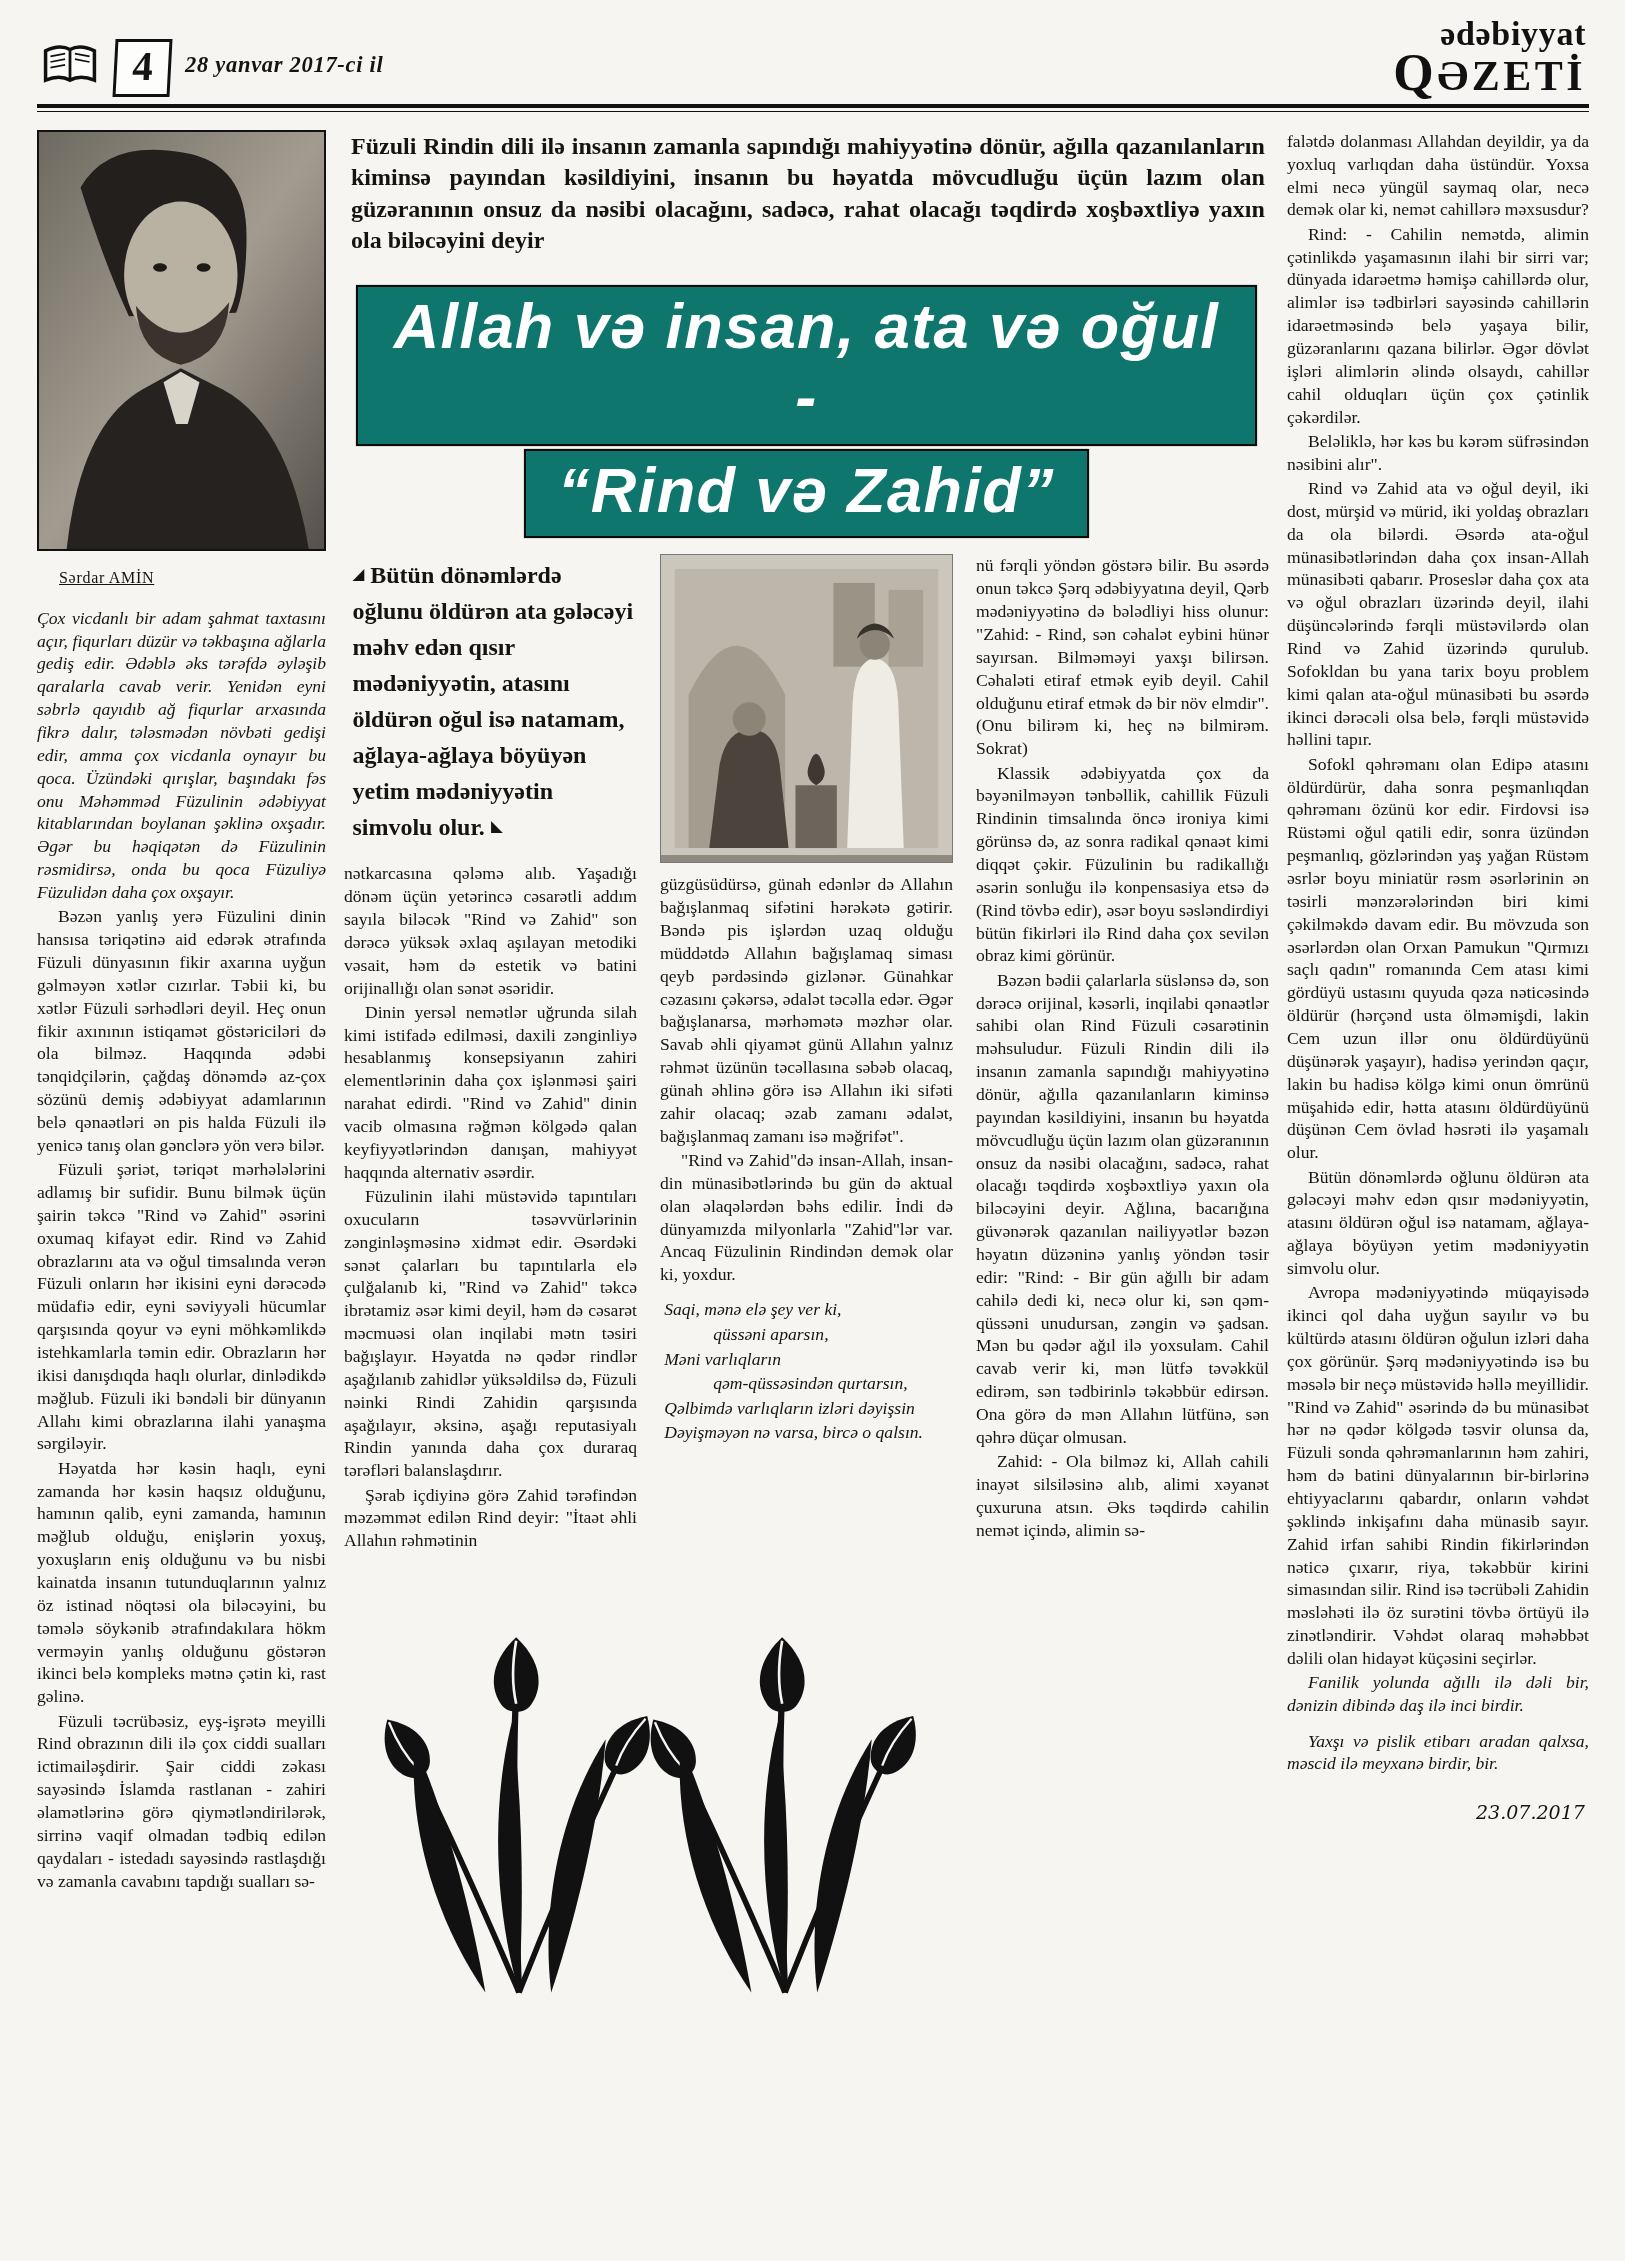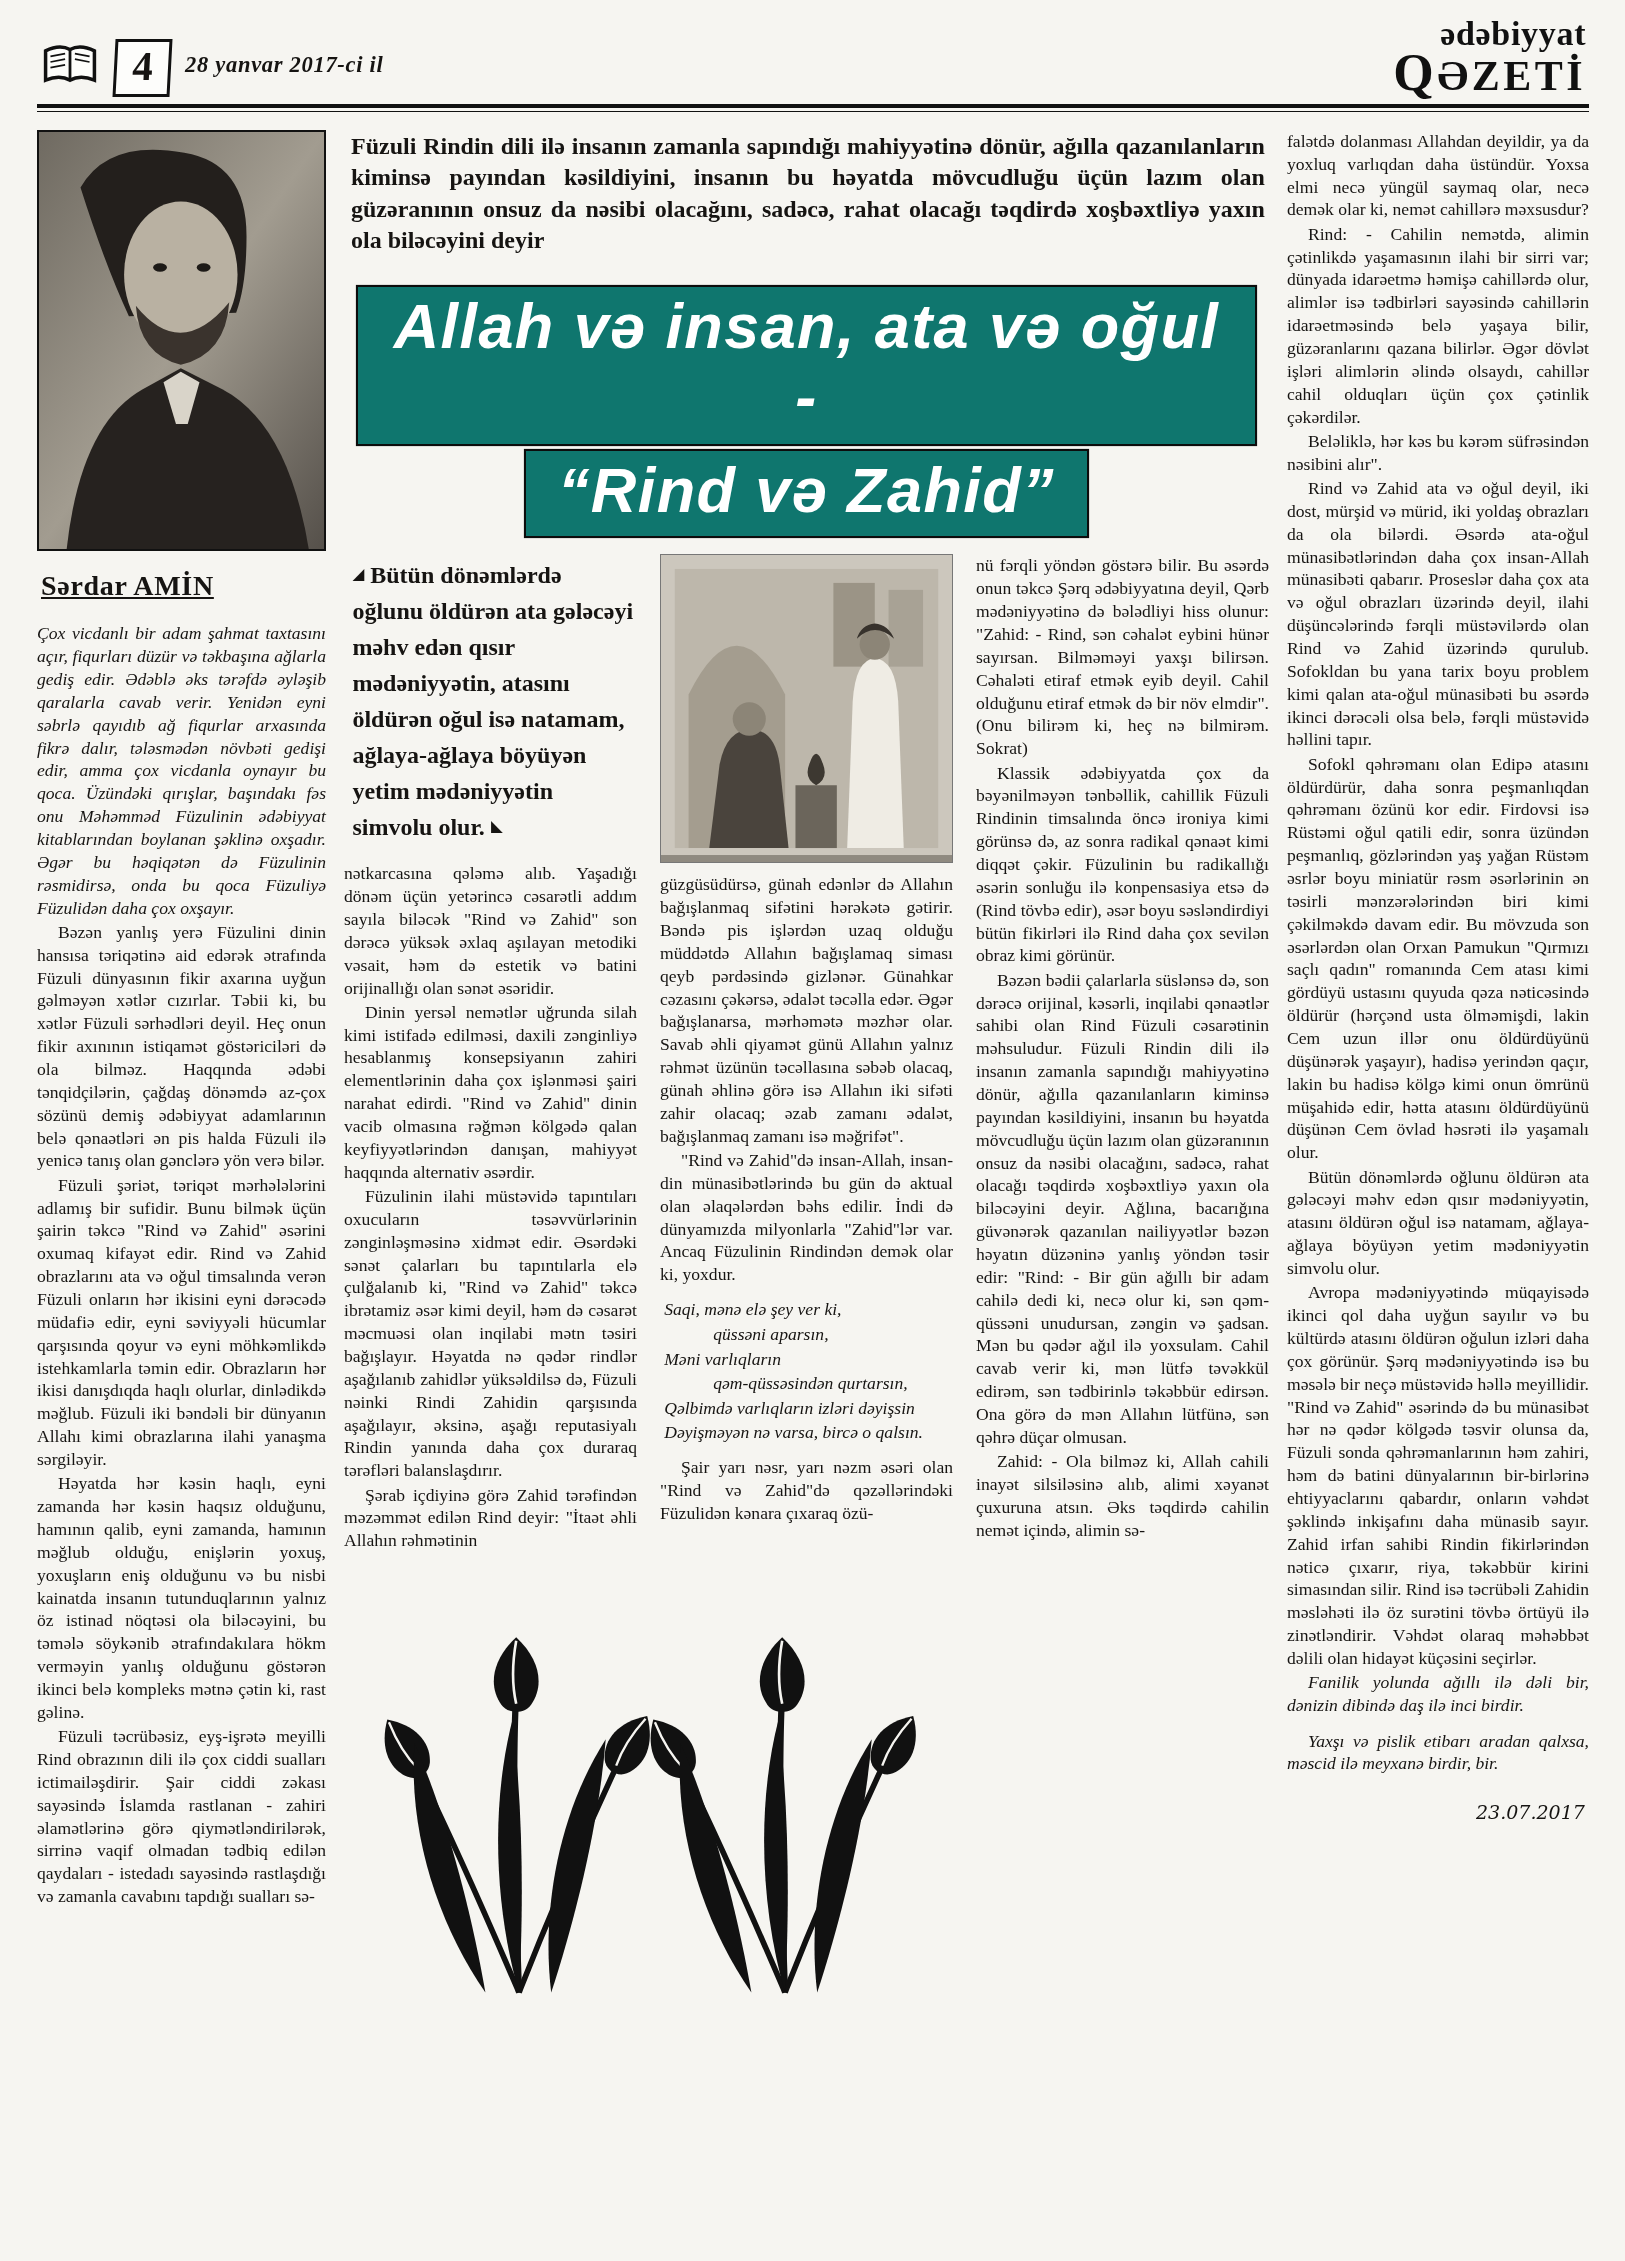--- a/index.html
+++ b/index.html
@@ -26,21 +26,21 @@
   .bigQ{font-size:52px;}
   .rule{border-top:4.2px solid #111;border-bottom:1.4px solid #111;height:2.8px;}
   
   main{display:grid;grid-template-columns:289px 1fr 302px;column-gap:18px;padding-top:18px;}
   .bodytext{font-size:17.6px;line-height:1.3;text-align:justify;}
   .bodytext p{margin:0 0 1.4px;text-indent:21px;}
   p.noindent{text-indent:0;}
   .italic{font-style:italic;}
   
   .portrait{width:100%;height:421px;border:2.1px solid #111;box-sizing:border-box;display:block;background:#8d887e;}
-  .author{font-size:28px;font-weight:bold;text-decoration:underline;margin:17px 0 18px 4px;letter-spacing:0.7px;}
+  .author{font-size:16px;font-weight:normal;text-decoration:underline;margin:17px 0 18px 22px;letter-spacing:0.7px;}
   
   .lead{font-size:24px;font-weight:bold;line-height:1.3;text-align:justify;padding:1.4px 4.2px 0 7px;}
   .headline-wrap{text-align:center;margin:24px 14px 18px;}
   .headline-line{
     display:inline-block;background:#0f766e;color:#fff;
     font-family:"Liberation Sans", sans-serif;font-weight:bold;font-style:italic;
     font-size:63px;line-height:1.12;letter-spacing:1.4px;
     padding:4.2px 32px 11.2px;margin-top:7px;
     box-shadow:0 0 0 2.1px #0c0c0c;
   }
@@ -168,21 +168,20 @@
           <p class="noindent">güzgüsüdürsə, günah edənlər də Allahın bağışlanmaq sifətini hərəkətə gətirir. Bəndə pis işlərdən uzaq olduğu müddətdə Allahın bağışlamaq siması qeyb pərdəsində gizlənər. Günahkar cəzasını çəkərsə, ədalət təcəlla edər. Əgər bağışlanarsa, mərhəmətə məzhər olar. Savab əhli qiyamət günü Allahın yalnız rəhmət üzünün təcəllasına səbəb olacaq, günah əhlinə görə isə Allahın iki sifəti zahir olacaq; əzab zamanı ədalət, bağışlanmaq zamanı isə məğrifət".</p>
           <p>"Rind və Zahid"də insan-Allah, insan-din münasibətlərində bu gün də aktual olan əlaqələrdən bəhs edilir. İndi də dünyamızda milyonlarla "Zahid"lər var. Ancaq Füzulinin Rindindən demək olar ki, yoxdur.</p>
           <div class="poem">
             <div>Saqi, mənə elə şey ver ki,</div>
             <div class="indent">qüssəni aparsın,</div>
             <div>Məni varlıqların</div>
             <div class="indent">qəm-qüssəsindən qurtarsın,</div>
             <div>Qəlbimdə varlıqların izləri dəyişsin</div>
             <div>Dəyişməyən nə varsa, bircə o qalsın.</div>
           </div>
-          <p>Şair yarı nəsr, yarı nəzm əsəri olan "Rind və Zahid"də qəzəllərindəki Füzulidən kənara çıxaraq özü-</p>
         </div>
 
         <div class="bodytext mid-col4">
           <p class="noindent">nü fərqli yöndən göstərə bilir. Bu əsərdə onun təkcə Şərq ədəbiyyatına deyil, Qərb mədəniyyətinə də bələdliyi hiss olunur: "Zahid: - Rind, sən cəhalət eybini hünər sayırsan. Bilməməyi yaxşı bilirsən. Cəhaləti etiraf etmək eyib deyil. Cahil olduğunu etiraf etmək də bir növ elmdir". (Onu bilirəm ki, heç nə bilmirəm. Sokrat)</p>
           <p>Klassik ədəbiyyatda çox da bəyənilməyən tənbəllik, cahillik Füzuli Rindinin timsalında öncə ironiya kimi görünsə də, az sonra radikal qənaət kimi diqqət çəkir. Füzulinin bu radikallığı əsərin sonluğu ilə konpensasiya etsə də (Rind tövbə edir), əsər boyu səsləndirdiyi bütün fikirləri ilə Rind daha çox sevilən obraz kimi görünür.</p>
           <p>Bəzən bədii çalarlarla süslənsə də, son dərəcə orijinal, kəsərli, inqilabi qənaətlər sahibi olan Rind Füzuli cəsarətinin məhsuludur. Füzuli Rindin dili ilə insanın zamanla sapındığı mahiyyətinə dönür, ağılla qazanılanların kiminsə payından kəsildiyini, insanın bu həyatda mövcudluğu üçün lazım olan güzəranının onsuz da nəsibi olacağını, sadəcə, rahat olacağı təqdirdə xoşbəxtliyə yaxın ola biləcəyini deyir. Ağlına, bacarığına güvənərək qazanılan nailiyyətlər bəzən həyatın düzəninə yanlış yöndən təsir edir: "Rind: - Bir gün ağıllı bir adam cahilə dedi ki, necə olur ki, sən qəm-qüssəni unudursan, zəngin və şadsan. Mən bu qədər ağıl ilə yoxsulam. Cahil cavab verir ki, mən lütfə təvəkkül edirəm, sən tədbirinlə təkəbbür edirsən. Ona görə də mən Allahın lütfünə, sən qəhrə düçar olmusan.</p>
           <p>Zahid: - Ola bilməz ki, Allah cahili inayət silsiləsinə alıb, alimi xəyanət çuxuruna atsın. Əks təqdirdə cahilin nemət içində, alimin sə-</p>
         </div>
 
         <div class="flower-cell">

